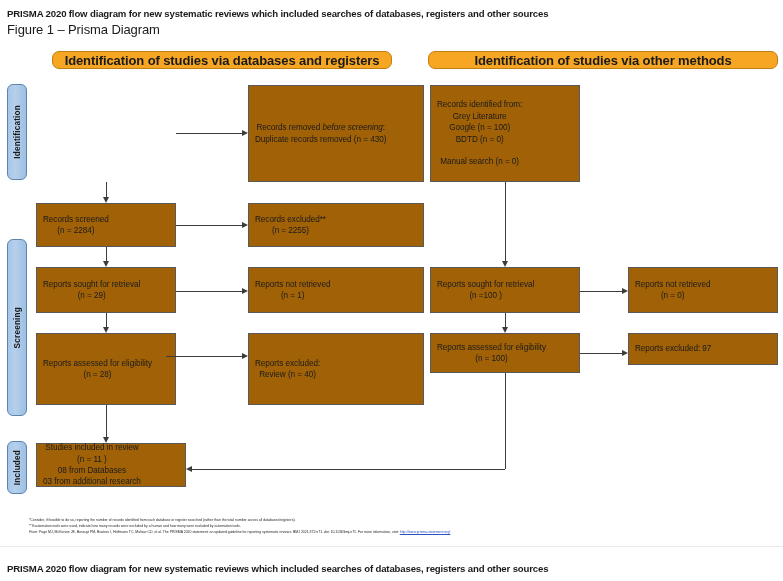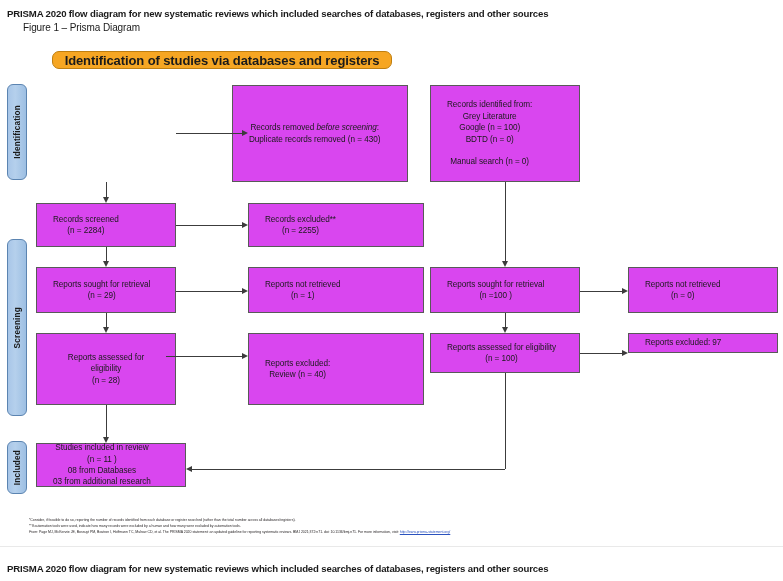--- a/index.html
+++ b/index.html
@@ -25,25 +25,24 @@
   .doc-title {
     position: absolute;
     font-size: 9.6px;
     font-weight: bold;
     color: #1a1a1a;
     letter-spacing: -0.15px;
     white-space: nowrap;
   }
   .doc-subtitle {
     position: absolute;
-    font-size: 10px;
+    font-size: 13px;
     color: #1a1a1a;
     letter-spacing: -0.1px;
     white-space: nowrap;
-    margin-left: 16px;
   }
   #title-top  { left: 7px;  top: 8px; }
   #subtitle-top { left: 7px; top: 22px; }
   #title-bottom { left: 7px; top: 563px; }
 
   
   .banner {
     position: absolute;
     background: #f6a623;
     border: 1px solid #c07f10;
@@ -80,56 +79,56 @@
     letter-spacing: 0.2px;
     white-space: nowrap;
   }
   #side-identification { left: 7px; top: 84px;  width: 20px; height: 96px; }
   #side-screening      { left: 7px; top: 239px; width: 20px; height: 177px; }
   #side-included       { left: 7px; top: 441px; width: 20px; height: 53px; }
 
   
   .box {
     position: absolute;
-    background: #d946ef;
+    background: #a16207;
     border: 1px solid #595959;
     box-sizing: border-box;
     display: flex;
     align-items: center;
-    padding: 3px 16px;
+    padding: 3px 6px;
   }
   .box .box-text {
     font-size: 8.2px;
     line-height: 11.4px;
     color: #1a1a1a;
     white-space: pre-line;
     letter-spacing: -0.05px;
   }
   .box.center-text { align-items: center; }
 
   
   #box-records-identified { left: 36px;  top: 85px;  width: 140px; height: 97px; }
-  #box-records-removed    { left: 232px; top: 85px;  width: 176px; height: 97px; }
+  #box-records-removed    { left: 248px; top: 85px;  width: 176px; height: 97px; }
   #box-other-identified   { left: 430px; top: 85px;  width: 150px; height: 97px; }
 
   
   #box-records-screened   { left: 36px;  top: 203px; width: 140px; height: 44px; }
   #box-records-excluded   { left: 248px; top: 203px; width: 176px; height: 44px; }
 
   
   #box-reports-sought     { left: 36px;  top: 267px; width: 140px; height: 46px; }
   #box-reports-not-retrieved { left: 248px; top: 267px; width: 176px; height: 46px; }
   #box-reports-sought-2   { left: 430px; top: 267px; width: 150px; height: 46px; }
   #box-reports-not-retrieved-2 { left: 628px; top: 267px; width: 150px; height: 46px; }
 
   
   #box-reports-assessed   { left: 36px;  top: 333px; width: 140px; height: 72px; }
   #box-reports-excluded   { left: 248px; top: 333px; width: 176px; height: 72px; }
   #box-reports-assessed-2 { left: 430px; top: 333px; width: 150px; height: 40px; }
-  #box-reports-excluded-2 { left: 628px; top: 333px; width: 150px; height: 20px; }
+  #box-reports-excluded-2 { left: 628px; top: 333px; width: 150px; height: 32px; }
 
   
   #box-studies-included   { left: 36px;  top: 443px; width: 150px; height: 44px; }
 
   
   .conn {
     position: absolute;
     background: #3c3c3c;
   }
   .h-line { height: 1px; }
@@ -181,20 +180,21 @@
 </style>
 </head>
 <body>
 
 <div id="page">
 
   <div class="doc-title" id="title-top">PRISMA 2020 flow diagram for new systematic reviews which included searches of databases, registers and other sources</div>
   <div class="doc-subtitle" id="subtitle-top">Figure 1 – Prisma Diagram</div>
 
   <div class="banner" id="banner-left">Identification of studies via databases and registers</div>
+  <div class="banner" id="banner-right">Identification of studies via other methods</div>
 
   <div class="side-label" id="side-identification">
     <span>Identification</span>
   </div>
   <div class="side-label" id="side-screening">
     <span>Screening</span>
   </div>
   <div class="side-label" id="side-included">
     <span>Included</span>
   </div>

